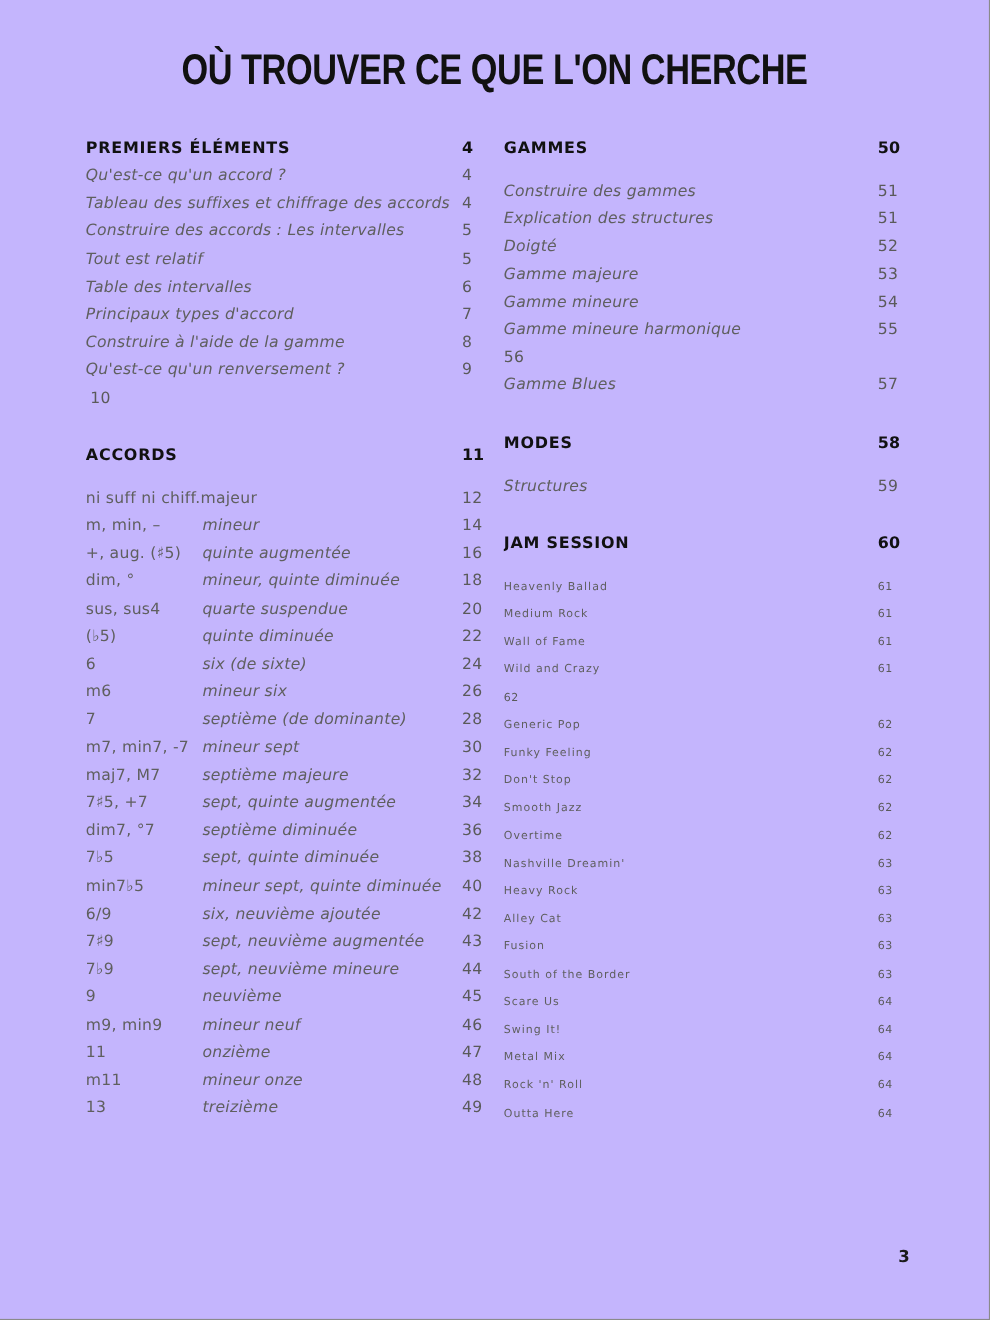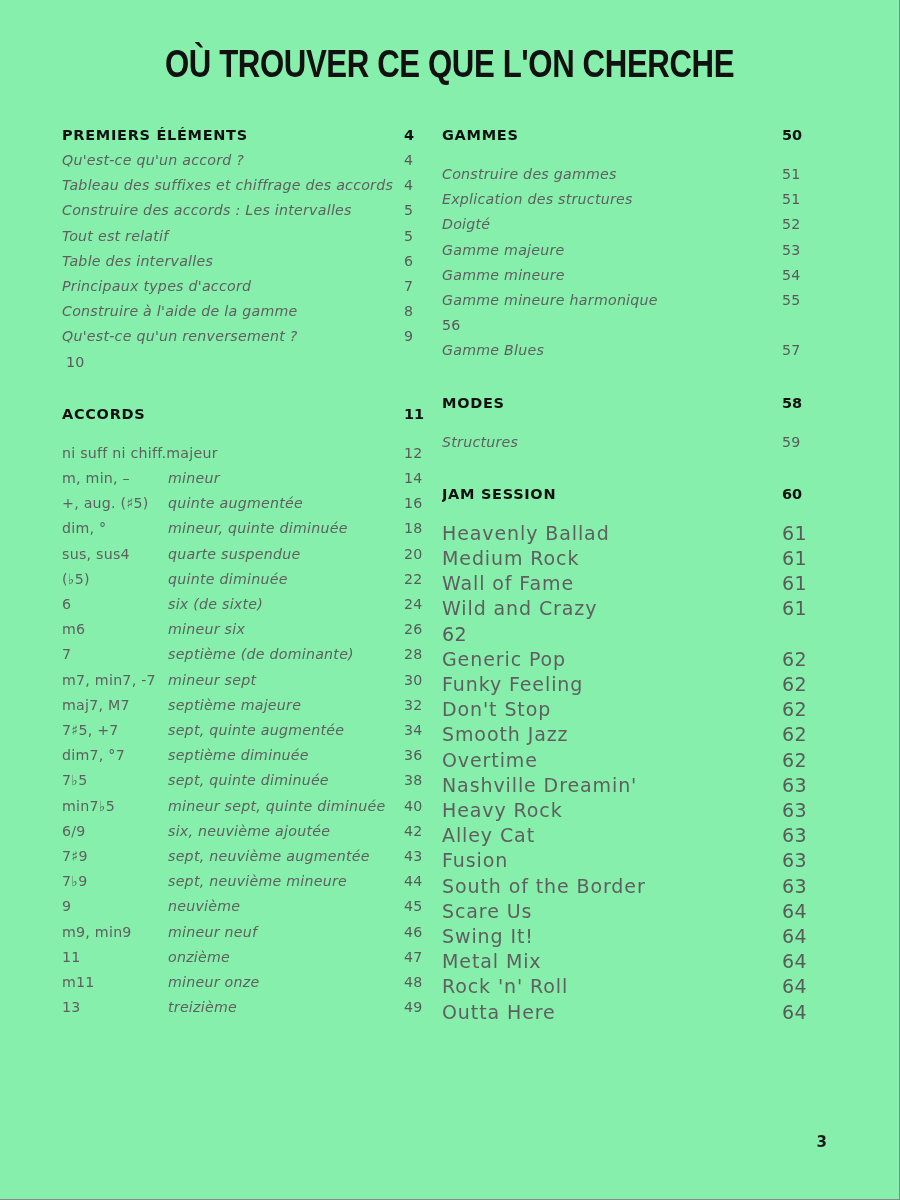--- a/index.html
+++ b/index.html
@@ -8,21 +8,21 @@
     padding: 0;
     background: #ffffff;
   }
   body {
     font-family: "DejaVu Sans", sans-serif;
   }
   .page {
     position: relative;
     width: 900px;
     height: 1200px;
-    background: #86efac;
+    background: #c4b5fd;
     box-sizing: border-box;
     border-right: 1.5px solid #8a8a8a;
     border-bottom: 1.5px solid #8a8a8a;
     overflow: hidden;
   }
 
   
   .doc-title {
     position: absolute;
     top: 42px;
@@ -36,21 +36,21 @@
     color: #111111;
     transform: scaleX(0.80);
     transform-origin: center top;
     white-space: nowrap;
   }
 
   
   .columns {
     position: absolute;
     top: 122px;
-    left: 62px;
+    left: 78px;
     width: 760px;
     display: flex;
     gap: 0;
   }
   .col {
     width: 380px;
     box-sizing: border-box;
   }
   .col-right { padding-left: 0px; }
 
@@ -109,21 +109,21 @@
   }
   .row.chord .nm {
     flex: 1 1 auto;
     white-space: nowrap;
   }
   .row.chord .nm.ital  { font-style: italic; }
 
   
   .row.jam {
     letter-spacing: 0.9px;
-    font-size: 19px;
+    font-size: 10px;
   }
   .row.jam .pg { letter-spacing: 0.3px; }
 
   
   .gap-sm { height: 14px; }
   .gap-lg { height: 26px; }
 
   
   .folio {
     position: absolute;

